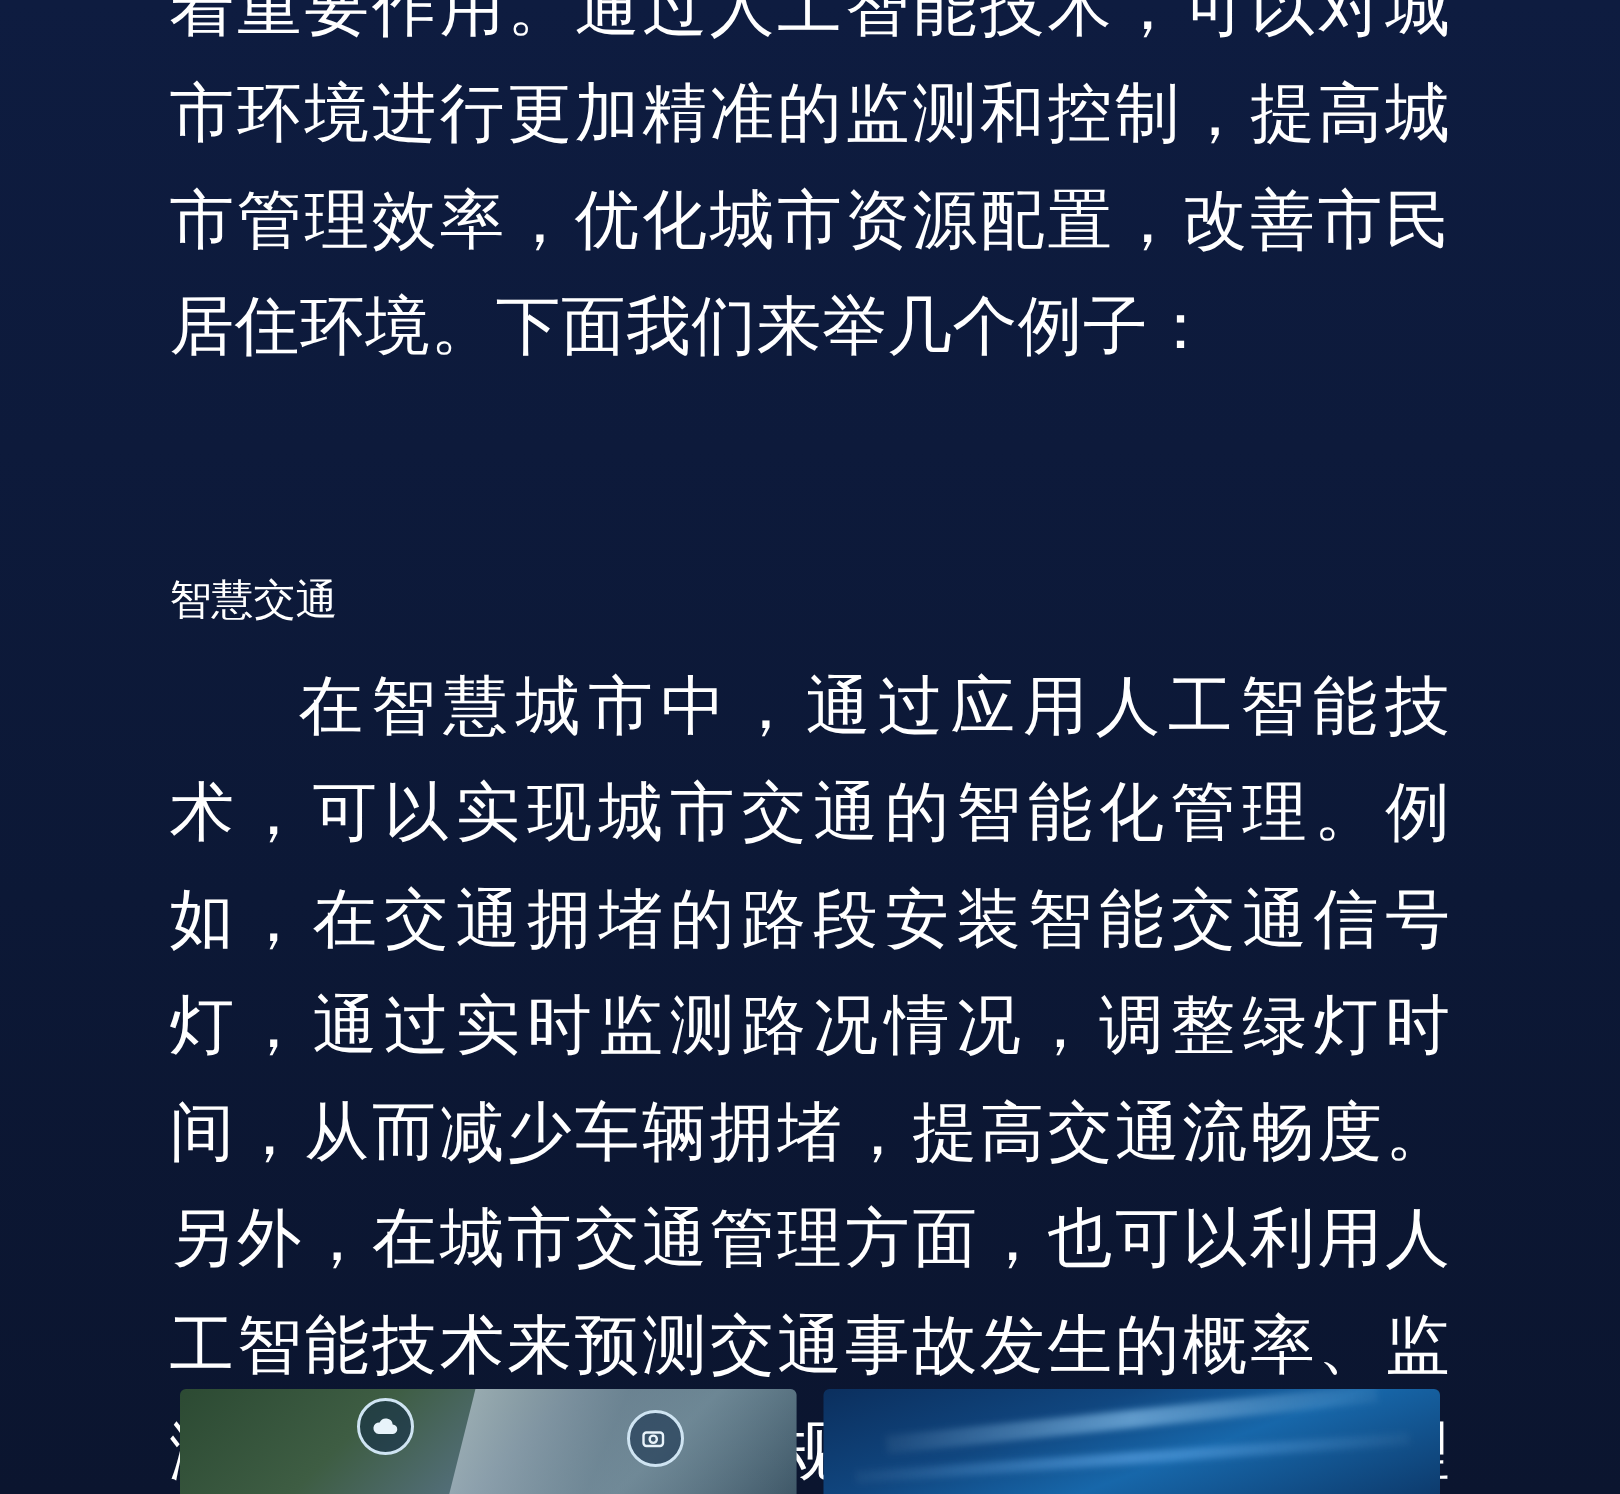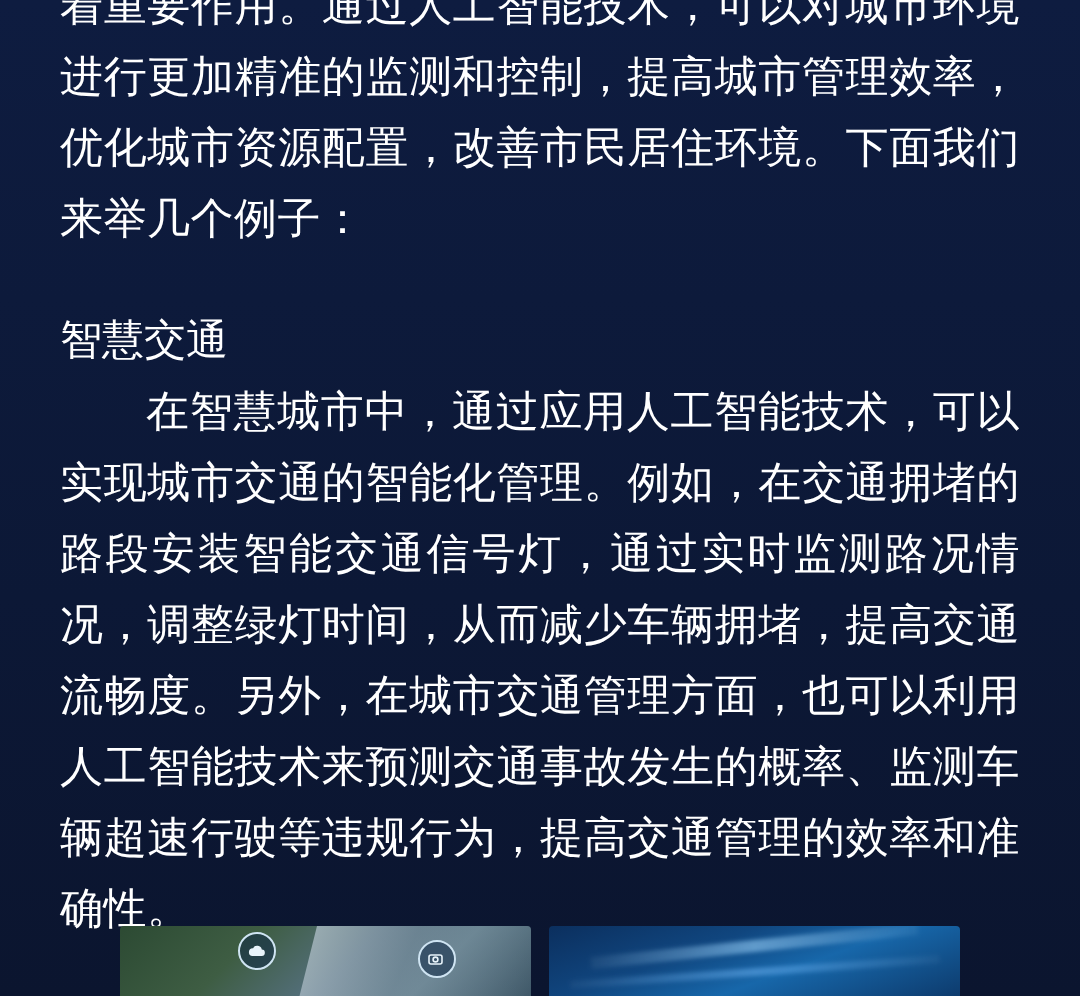--- a/index.html
+++ b/index.html
@@ -13,44 +13,44 @@
     font-family: "Liberation Sans", sans-serif;
     overflow: hidden;
     position: relative;
   }
   .page {
     position: relative;
     width: 1080px;
     height: 996px;
     background: linear-gradient(180deg, #0e1c40 0%, #0c1836 60%, #0b152f 100%);
     box-sizing: border-box;
-    padding: 0 60px;
+    padding: 0 113px;
   }
   .para {
     color: #ffffff;
     font-size: 43px;
     line-height: 71px;
     letter-spacing: 0.5px;
     font-weight: 400;
     text-align: justify;
     text-justify: inter-ideograph;
     word-break: break-all;
   }
   .para-clipped {
     margin: 0;
     padding-top: 0;
     position: relative;
     top: -30px;
   }
   .heading {
     color: #ffffff;
-    font-size: 42px;
+    font-size: 28px;
     line-height: 60px;
     font-weight: 400;
-    margin-top: 26px;
+    margin-top: 86px;
     margin-bottom: 6px;
   }
   .para-indent {
     text-indent: 2em;
     margin-top: 0;
   }
   .img-row {
     position: absolute;
     left: 120px;
     right: 120px;

